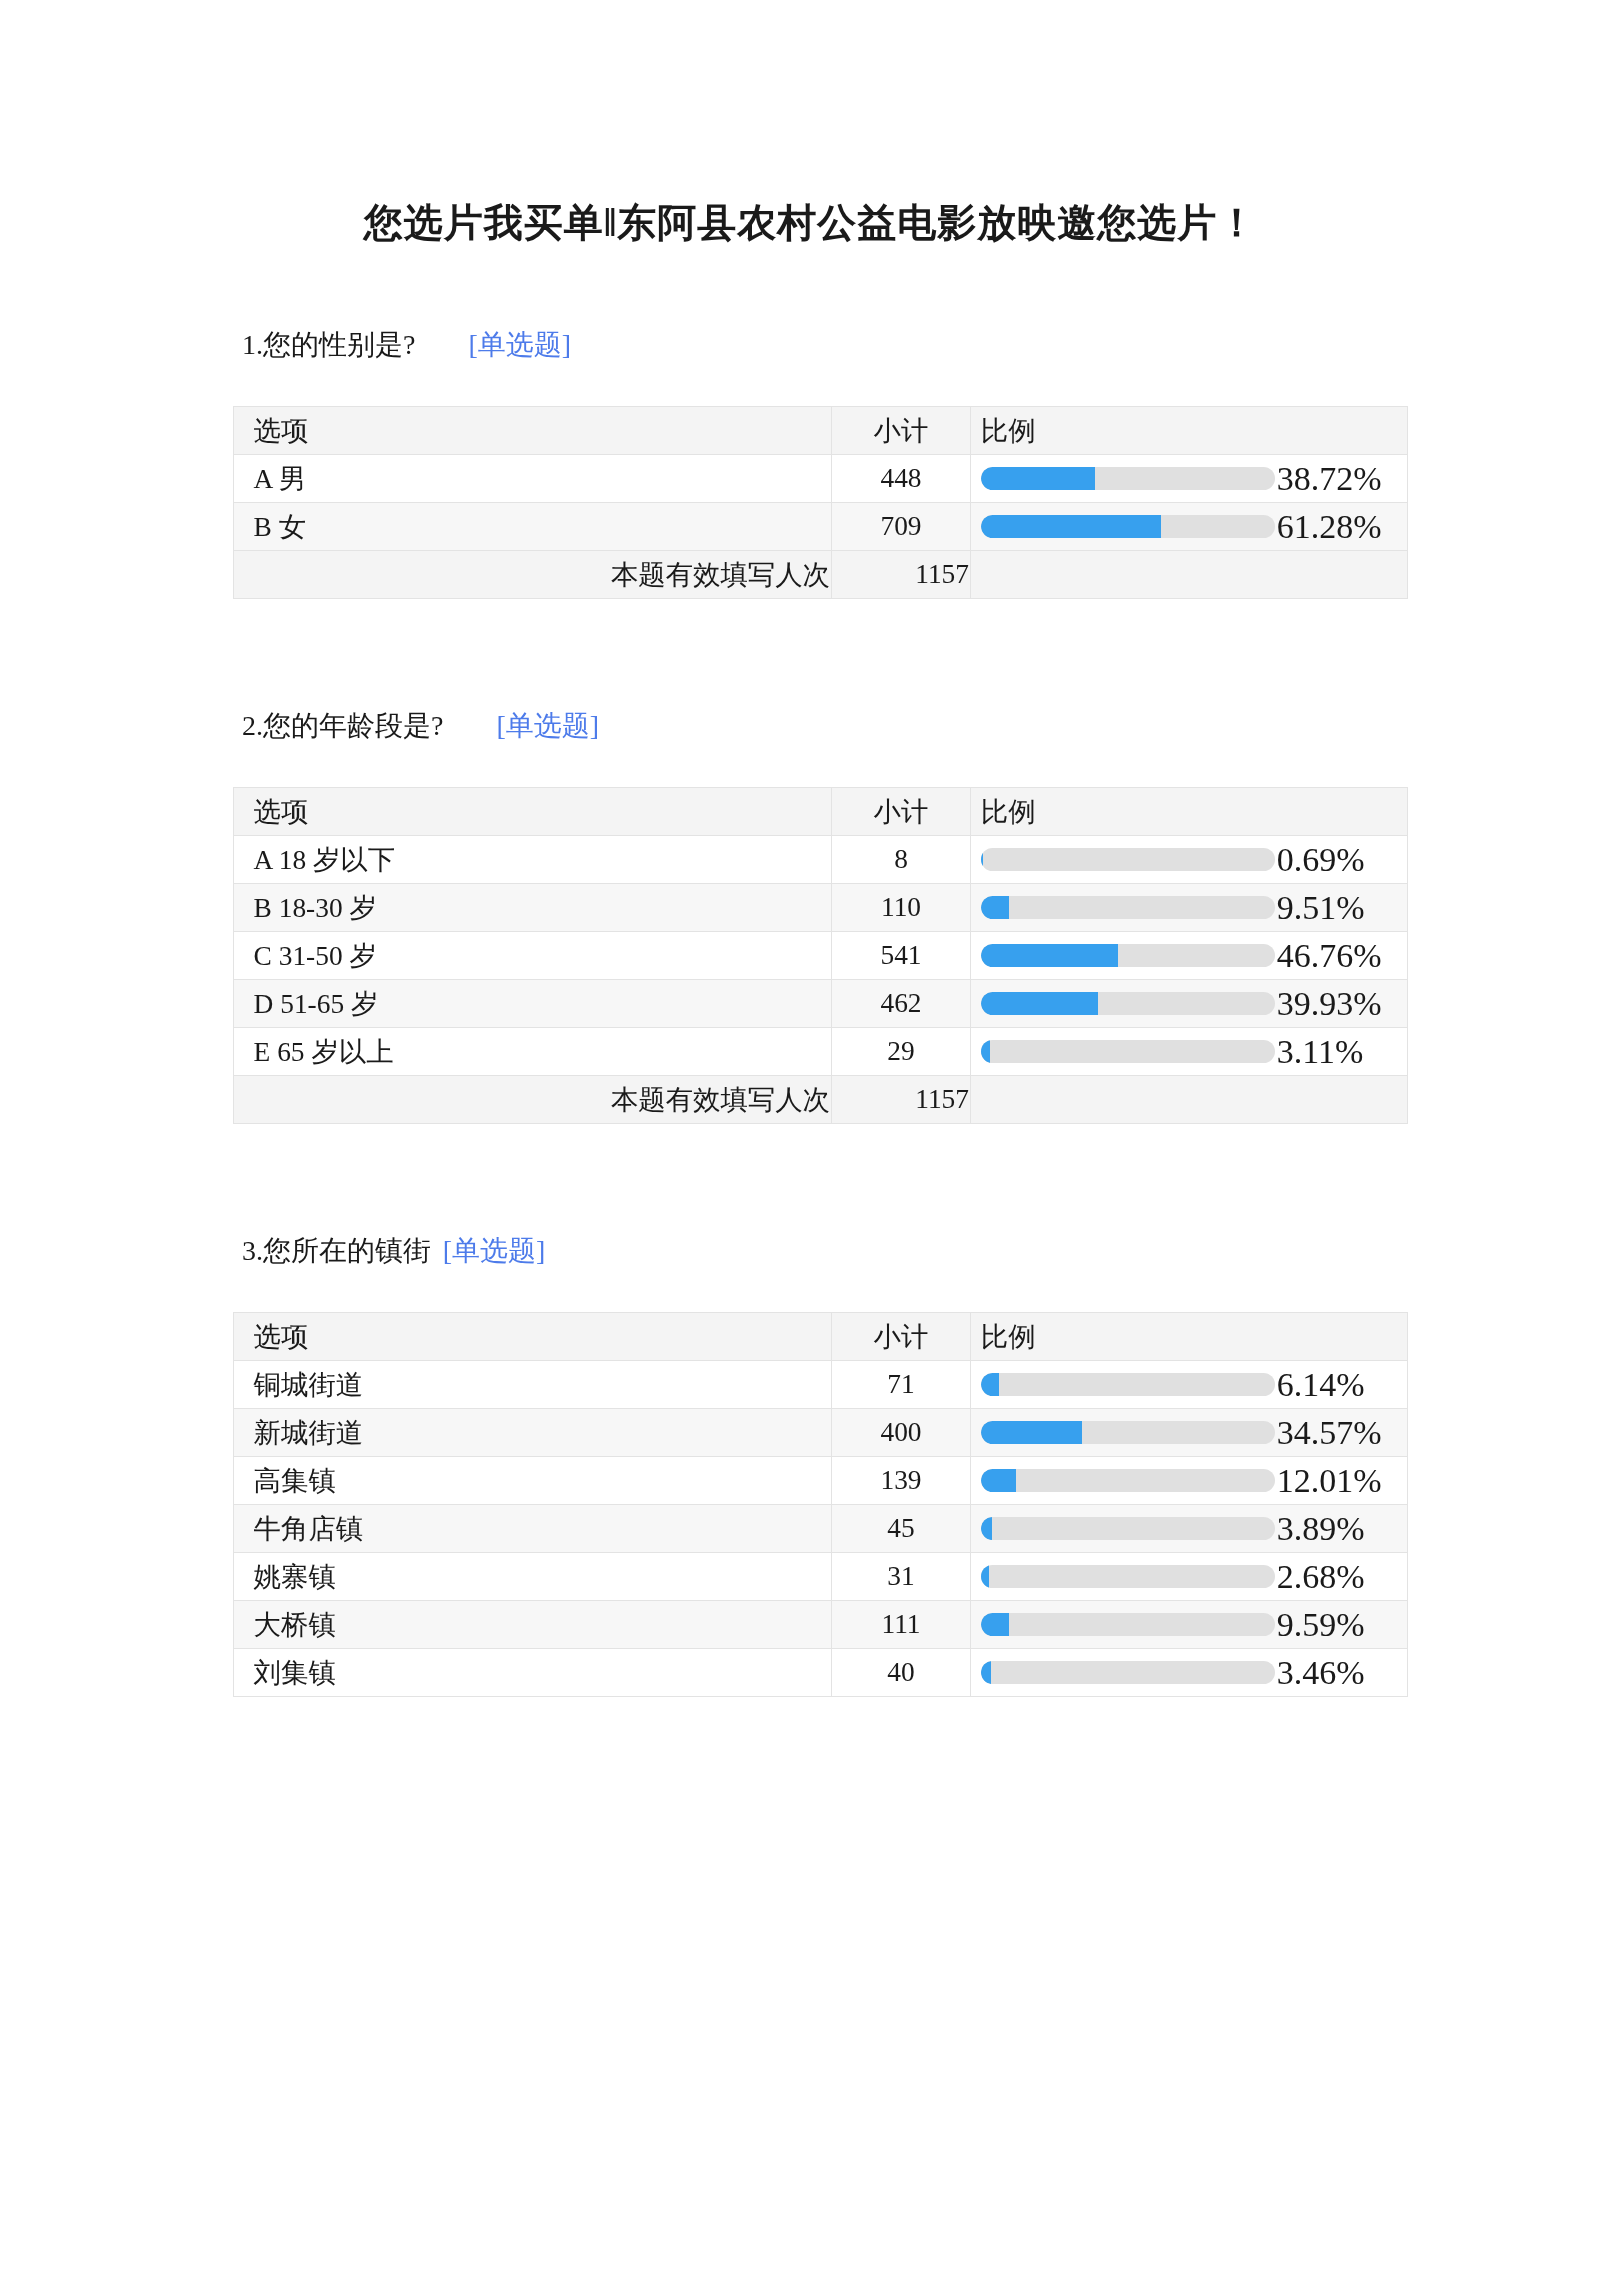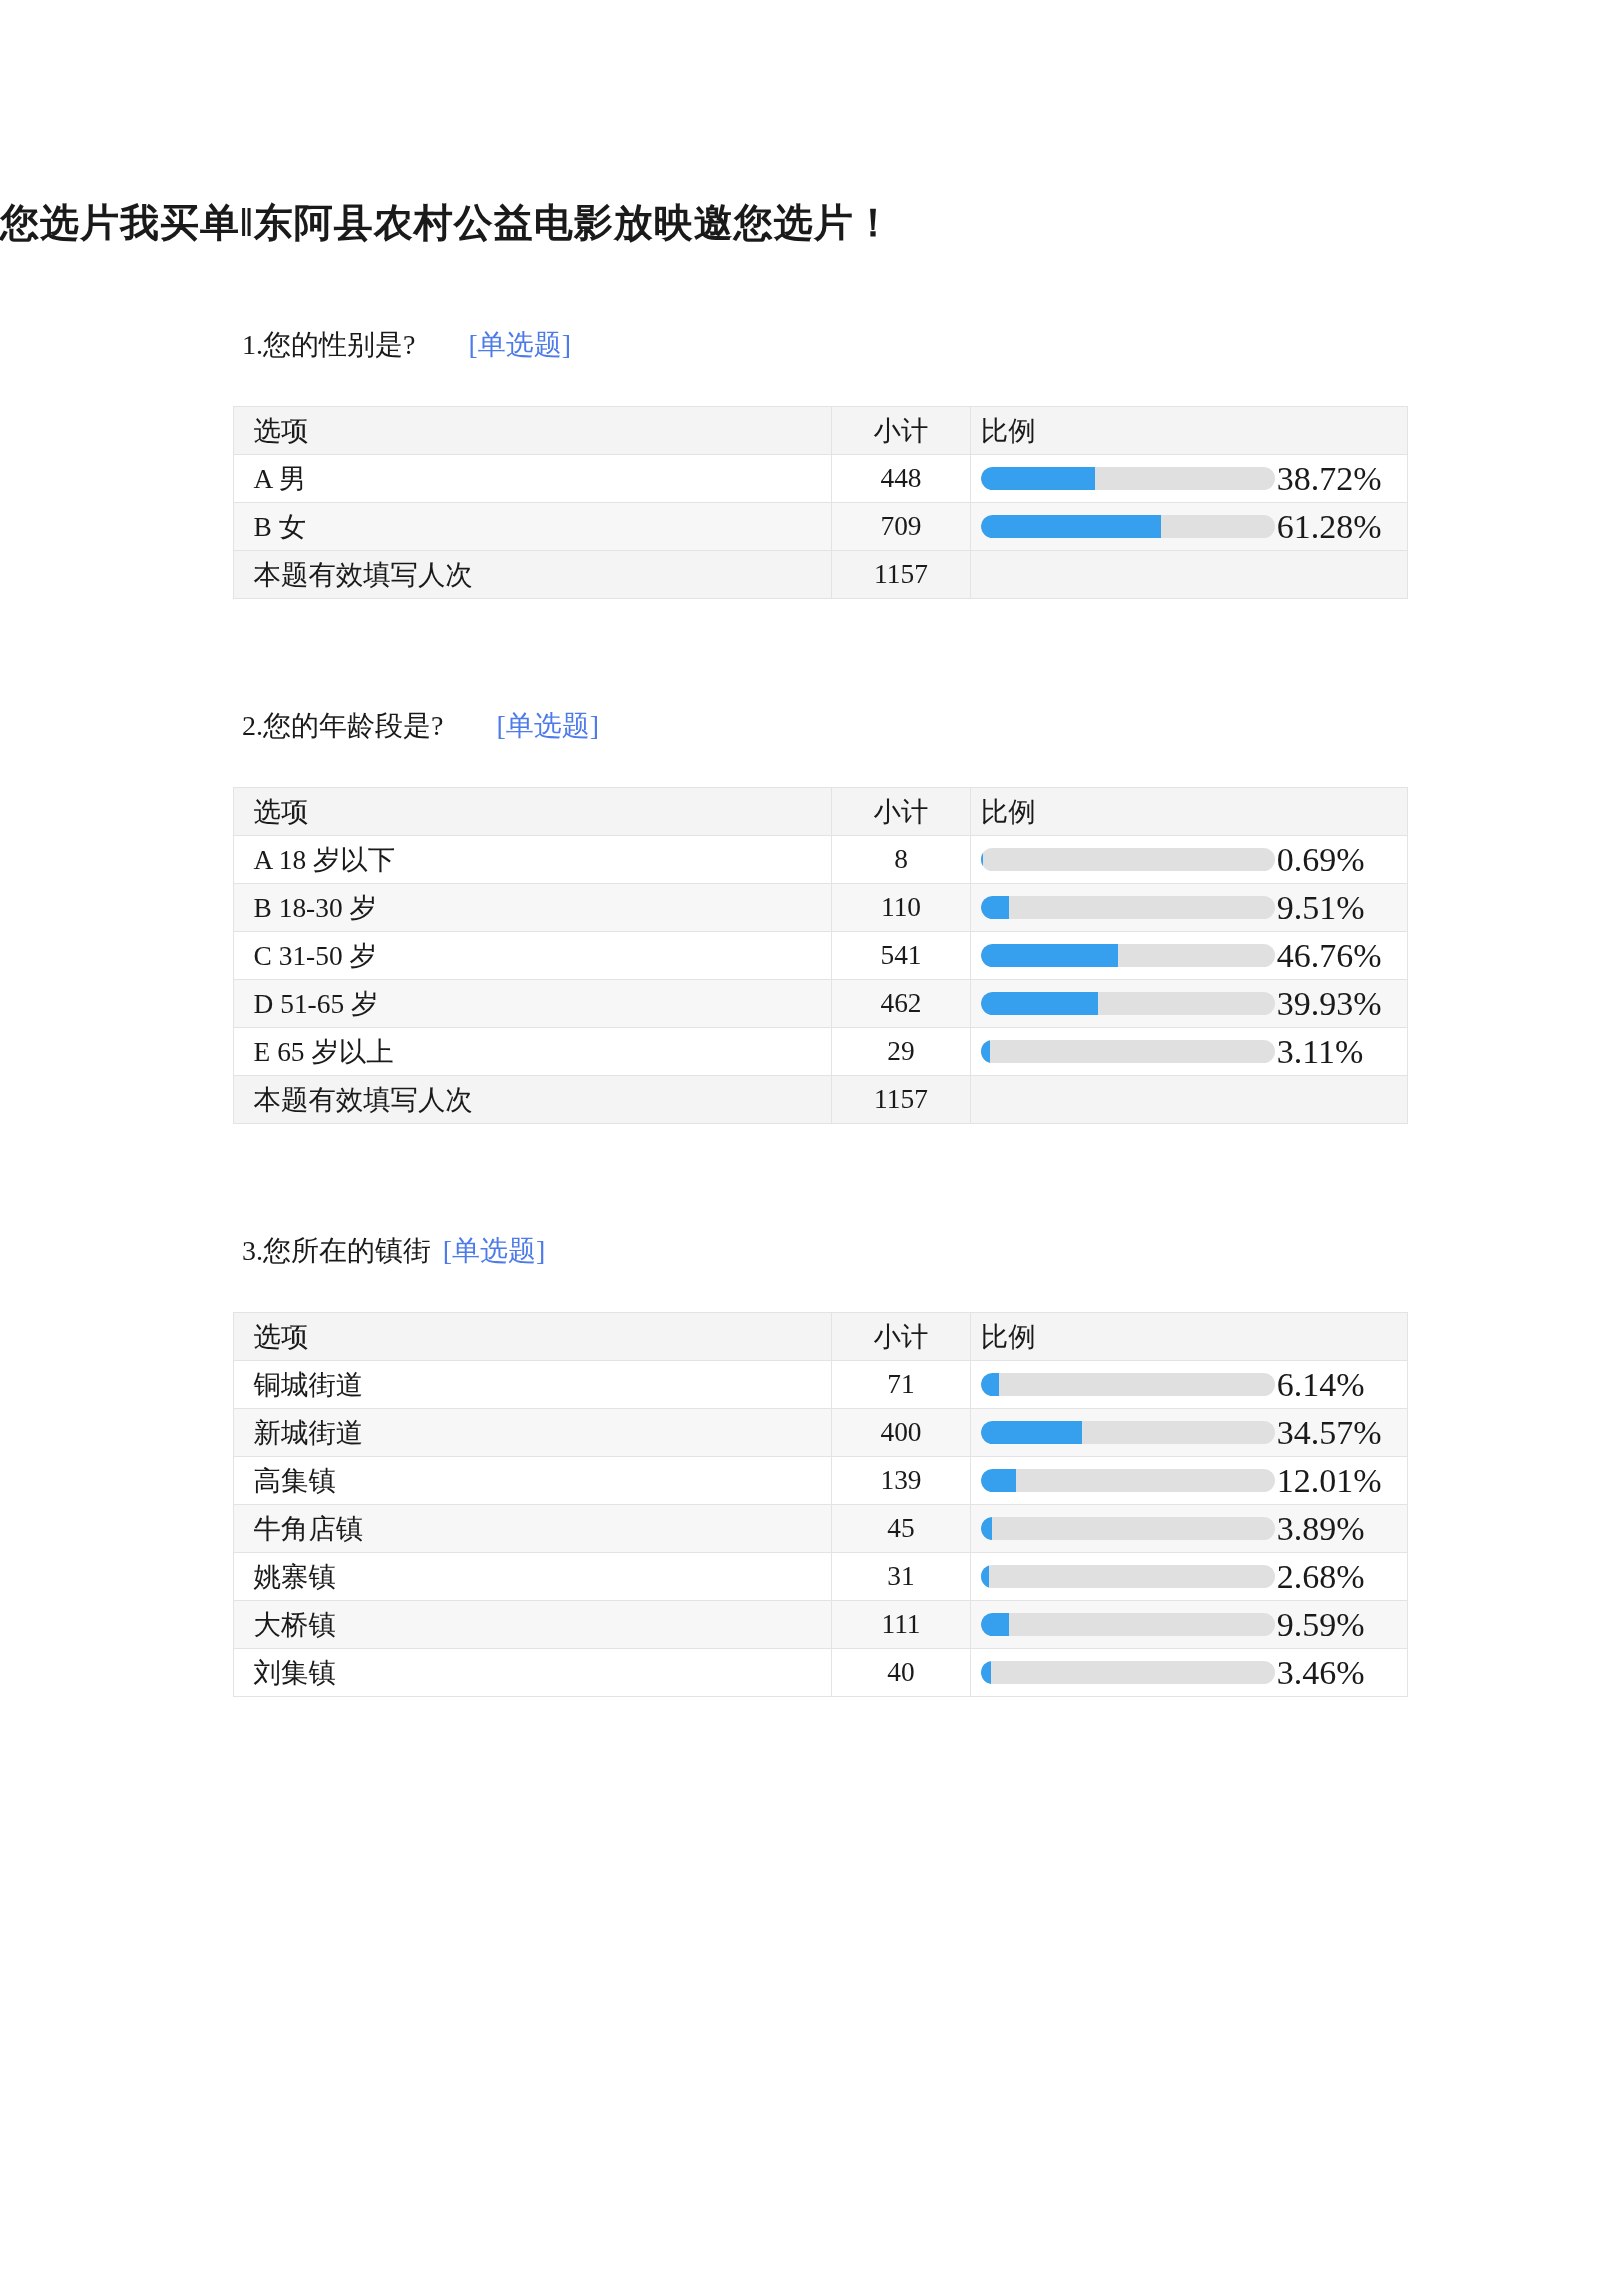--- a/index.html
+++ b/index.html
@@ -14,21 +14,21 @@
     --bar-fill: #37a0ee;
     --bar-track: #e0e0e0;
     --tag-blue: #4d7bea;
     --header-bg: #f4f4f4;
     --row-alt-bg: #f7f7f7;
     --border: #e3e3e3;
   }
   .page-title {
     margin: 0;
     padding-top: 196px;
-    text-align: left;
+    text-align: center;
     font-size: 39px;
     font-weight: 700;
     letter-spacing: 1px;
   }
   .question {
     margin: 108px 0 43px 242px;
     font-size: 28px;
     line-height: 37px;
   }
   .question.first { margin-top: 76px; }
@@ -47,21 +47,21 @@
     font-size: 27.4px;
     height: 48px;
     vertical-align: middle;
     overflow: hidden;
   }
   .qtable thead th { background: var(--header-bg); }
   .c-opt  { text-align: left;  padding-left: 19.6px; }
   .c-cnt  { text-align: center; }
   .c-rat  { text-align: left;  padding-left: 9.8px; }
   tr.alt td { background: var(--row-alt-bg); }
-  tr.summary td { background: var(--header-bg); }
+  tr.summary td { background: var(--header-bg); text-align: right; }
 
   .barwrap { display: flex; align-items: center; }
   .track {
     width: 294px; height: 23.5px;
     flex: none;
     background: var(--bar-track);
     border-radius: 11.8px;
     overflow: hidden;
   }
   .fill {

